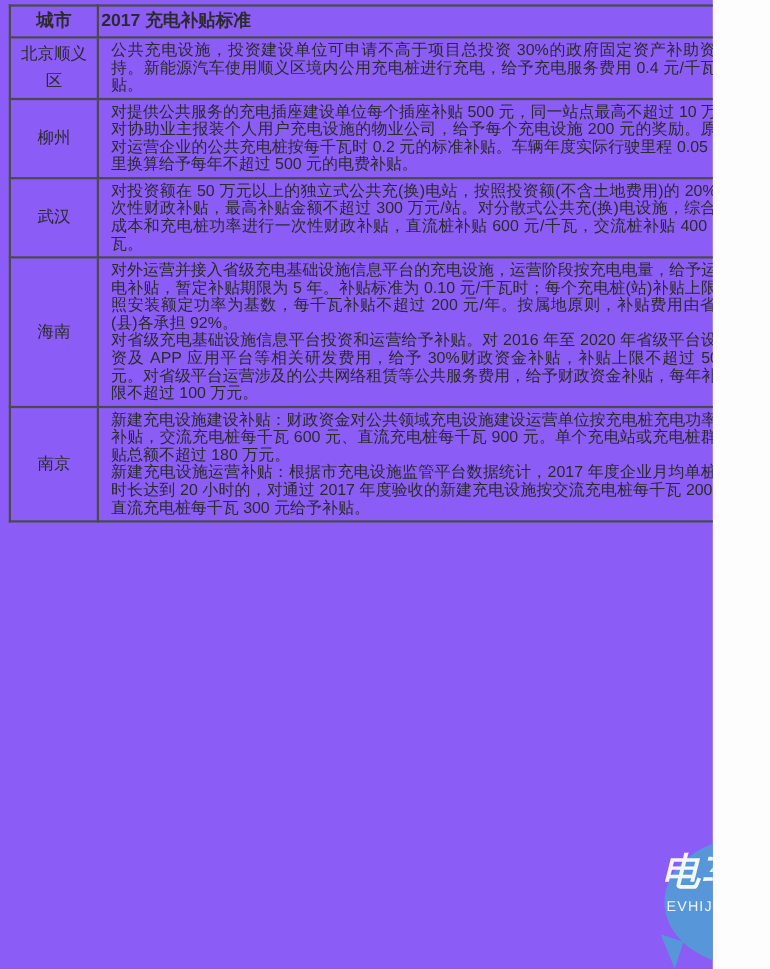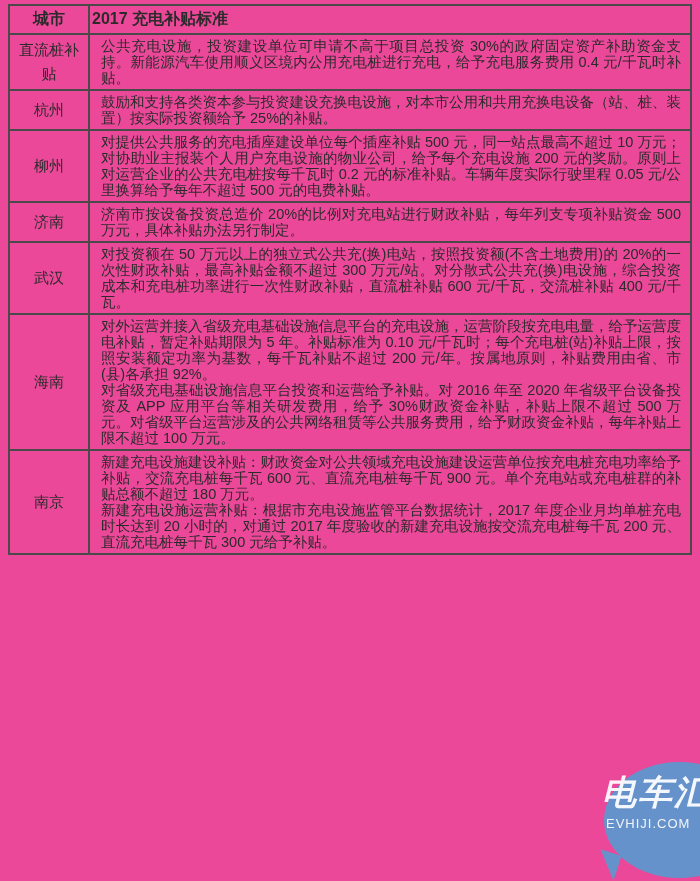--- a/index.html
+++ b/index.html
@@ -4,23 +4,23 @@
 <style>
   * { box-sizing: border-box; }
   html, body {
     margin: 0; padding: 0;
     width: 700px; height: 881px;
     background: #fdfdfd;
     font-family: "Liberation Sans", "DejaVu Sans", sans-serif;
   }
   .page {
     position: relative;
-    width: 700px; height: 881px;
+    width: 648px; height: 881px;
     overflow: hidden;
-    background: #ec4899;
+    background: #8b5cf6;
   }
   table.subsidy {
     position: absolute;
     left: 8px; top: 4px;
     width: 684px;
     border-collapse: collapse;
     table-layout: fixed;
     color: #2b2b2b;
   }
   table.subsidy th, table.subsidy td {
@@ -105,41 +105,29 @@
 
   <table class="subsidy">
     <thead>
       <tr>
         <th class="city-head">城市</th>
         <th class="std-head">2017 充电补贴标准</th>
       </tr>
     </thead>
     <tbody>
         <tr>
-          <td class="city-cell">直流桩补贴</td>
+          <td class="city-cell">北京顺义区</td>
           <td class="standard-cell">
             <p>公共充电设施，投资建设单位可申请不高于项目总投资 30%的政府固定资产补助资金支持。新能源汽车使用顺义区境内公用充电桩进行充电，给予充电服务费用 0.4 元/千瓦时补贴。</p>
-          </td>
-        </tr>
-        <tr>
-          <td class="city-cell">杭州</td>
-          <td class="standard-cell">
-            <p>鼓励和支持各类资本参与投资建设充换电设施，对本市公用和共用充换电设备（站、桩、装置）按实际投资额给予 25%的补贴。</p>
           </td>
         </tr>
         <tr>
           <td class="city-cell">柳州</td>
           <td class="standard-cell">
             <p>对提供公共服务的充电插座建设单位每个插座补贴 500 元，同一站点最高不超过 10 万元；对协助业主报装个人用户充电设施的物业公司，给予每个充电设施 200 元的奖励。原则上对运营企业的公共充电桩按每千瓦时 0.2 元的标准补贴。车辆年度实际行驶里程 0.05 元/公里换算给予每年不超过 500 元的电费补贴。</p>
-          </td>
-        </tr>
-        <tr>
-          <td class="city-cell">济南</td>
-          <td class="standard-cell">
-            <p>济南市按设备投资总造价 20%的比例对充电站进行财政补贴，每年列支专项补贴资金 500 万元，具体补贴办法另行制定。</p>
           </td>
         </tr>
         <tr>
           <td class="city-cell">武汉</td>
           <td class="standard-cell">
             <p>对投资额在 50 万元以上的独立式公共充(换)电站，按照投资额(不含土地费用)的 20%的一次性财政补贴，最高补贴金额不超过 300 万元/站。对分散式公共充(换)电设施，综合投资成本和充电桩功率进行一次性财政补贴，直流桩补贴 600 元/千瓦，交流桩补贴 400 元/千瓦。</p>
           </td>
         </tr>
         <tr>
           <td class="city-cell">海南</td>

